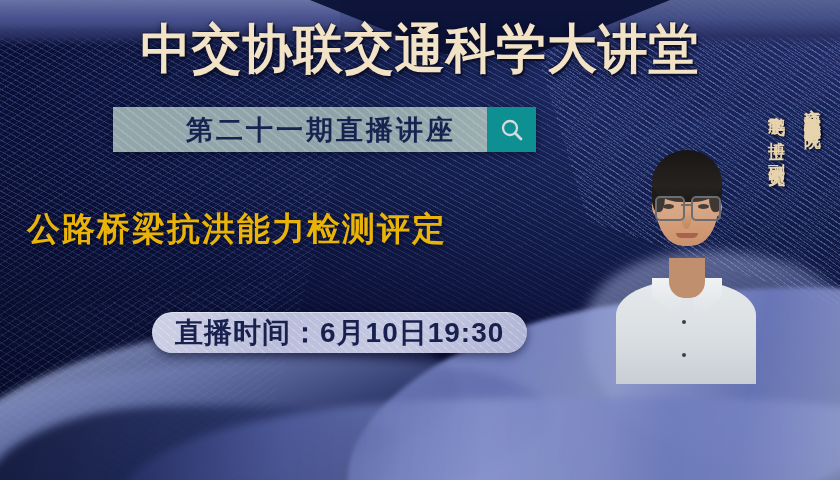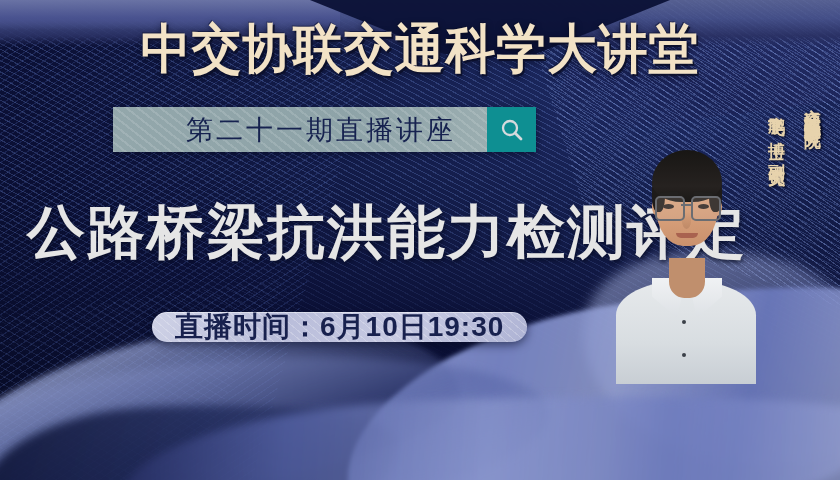--- a/index.html
+++ b/index.html
@@ -175,21 +175,21 @@
       repeating-linear-gradient(38deg, rgba(255,255,255,.13) 0px, rgba(255,255,255,.13) 2px, rgba(0,0,0,0) 2px, rgba(0,0,0,0) 7px),
       linear-gradient(100deg, #93a7ab 0%, #8ea3a8 55%, #9fb1b3 100%);
     display: flex;
     align-items: center;
     box-shadow: 0 2px 7px rgba(4,8,28,.55);
   }
   .subtitle-text {
     flex: 1;
     text-align: center;
     font-size: 27px;
-    font-weight: 400;
+    font-weight: 700;
     color: #16224f;
     letter-spacing: 3px;
     padding-left: 12px;
     padding-right: 4px;
     white-space: nowrap;
     margin-left: 34px;
   }
   .search-box {
     width: 49px; height: 45px;
     background: #0e8f92;
@@ -197,34 +197,35 @@
     align-items: center;
     justify-content: center;
     flex: 0 0 auto;
   }
   .search-box svg { display: block; }
 
   
   .headline {
     position: absolute;
     left: 27px; top: 204px;
-    font-size: 58px;
+    font-size: 33px;
     line-height: 56px;
     font-weight: 700;
-    color: #e5e5e5;
+    color: #eab308;
     letter-spacing: 2px;
     white-space: nowrap;
     text-shadow: 1px 2px 5px rgba(6,10,34,.85);
+    font-family: Liberation Mono, monospace;
   }
 
   
   .time-pill {
     position: absolute;
     left: 152px; top: 312px;
-    height: 30px;
+    height: 41px;
     padding: 0 23px;
     display: flex;
     align-items: center;
     border-radius: 24px;
     background:
       repeating-linear-gradient(40deg, rgba(255,255,255,.22) 0px, rgba(255,255,255,.22) 1px, rgba(0,0,0,0) 1px, rgba(0,0,0,0) 6px),
       linear-gradient(125deg, #cfd2e6 0%, #b9bdda 35%, #c6c9e2 66%, #aeb3d4 100%);
     box-shadow: 0 3px 10px rgba(5,9,32,.55), inset 0 1px 0 rgba(255,255,255,.45);
   }
   .time-text {

